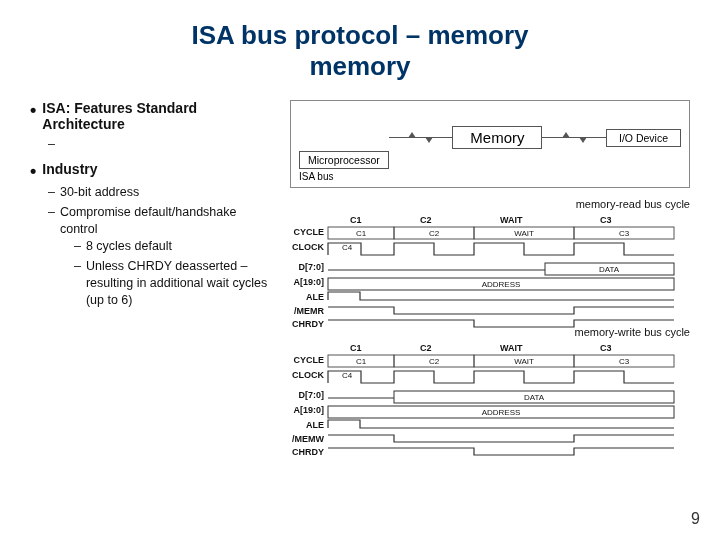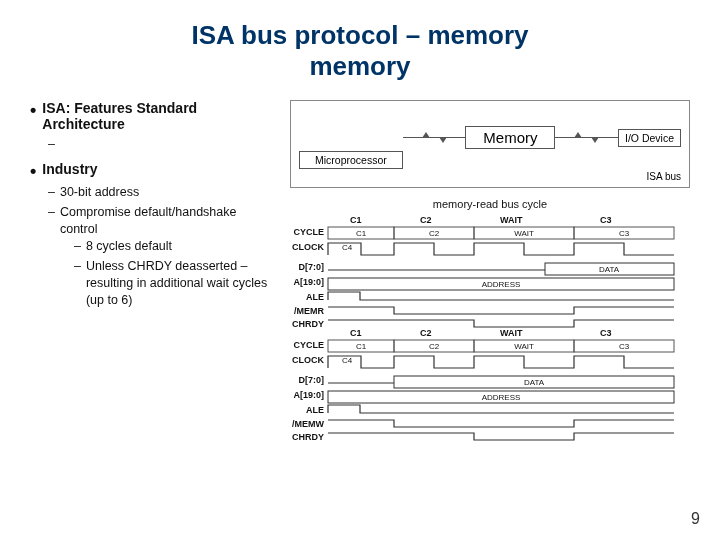--- a/index.html
+++ b/index.html
@@ -87,21 +87,21 @@
       flex: 1;
     }
 
     
     .timing-section {
       margin-bottom: 8px;
     }
 
     .timing-title {
       font-size: 11px;
-      text-align: center;
+      text-align: right;
       margin-bottom: 3px;
       color: #111;
     }
 
     .page-number {
       position: absolute;
       bottom: 12px;
       right: 20px;
       font-size: 16px;
       color: #333;
@@ -160,44 +160,44 @@
             </div>
           </div>
         </div>
       </div>
     </div>
 
     <div class="right-panel">
 
       <div style="border:1px solid #888; padding:5px 8px; margin-bottom:10px; background:white;">
         <div style="display:flex; align-items:center; gap:0; position:relative;">
-          <div style="border:1px solid #555; padding:2px 15px; font-size:10.5px; white-space:nowrap;margin-top:45px;">
+          <div style="border:1px solid #555; padding:2px 8px; font-size:10.5px; white-space:nowrap;margin-top:45px;">
             <span>Microprocessor</span>
           </div>
 
           <div style="flex:1; display:flex; flex-direction:column; align-items:center; justify-content:center; position:relative; min-width:30px;">
             <div style="width:100%; height:1px; background:#555; position:relative;">
               <div style="position:absolute; top:-5px; left:30%; width:0; height:0; border-left:4px solid transparent; border-right:4px solid transparent; border-bottom:6px solid #555;"></div>
               <div style="position:absolute; bottom:-5px; right:30%; width:0; height:0; border-left:4px solid transparent; border-right:4px solid transparent; border-top:6px solid #555;"></div>
             </div>
           </div>
           <div style="border:1px solid #555; padding:2px 17px; font-size:15px;">
             <span>Memory</span>
           </div>
           <div style="flex:1; display:flex; flex-direction:column; align-items:center; justify-content:center; position:relative; min-width:30px;">
             <div style="width:100%; height:1px; background:#555;">
               <div style="position:absolute; top:-5px; left:30%; width:0; height:0; border-left:4px solid transparent; border-right:4px solid transparent; border-bottom:6px solid #555;"></div>
               <div style="position:absolute; bottom:-5px; right:30%; width:0; height:0; border-left:4px solid transparent; border-right:4px solid transparent; border-top:6px solid #555;"></div>
             </div>
           </div>
-          <div style="border:1px solid #555; padding:2px 6px; font-size:10.5px; white-space:nowrap;">
+          <div style="border:1px solid #555; padding:2px 12px; font-size:10.5px; white-space:nowrap;">
             <span>I/O Device</span>
           </div>
         </div>
-        <div style="text-align:right; font-size:10px; margin-top:2px;">
+        <div style="text-align:left; font-size:10px; margin-top:2px;">
           <span>ISA bus</span>
         </div>
       </div>
 
       <div class="timing-section">
         <div class="timing-title">memory-read bus cycle</div>
         <svg width="390" height="105" style="display:block; overflow:visible;">
 
           <text x="60" y="10" font-size="9" font-weight="bold" fill="#111">C1</text>
           <text x="130" y="10" font-size="9" font-weight="bold" fill="#111">C2</text>
@@ -244,20 +244,21 @@
 
           <polyline points="38,94 104,94 104,101 284,101 284,94 384,94" fill="none" stroke="#333" stroke-width="1.2"></polyline>
 
           <text x="34" y="114" font-size="9" font-weight="bold" fill="#111" text-anchor="end">CHRDY</text>
 
           <polyline points="38,107 184,107 184,114 284,114 284,107 384,107" fill="none" stroke="#333" stroke-width="1.2"></polyline>
         </svg>
       </div>
 
       <div class="timing-section">
+        <div class="timing-title">memory-write bus cycle</div>
         <svg width="390" height="105" style="display:block; overflow:visible;">
 
           <text x="60" y="10" font-size="9" font-weight="bold" fill="#111">C1</text>
           <text x="130" y="10" font-size="9" font-weight="bold" fill="#111">C2</text>
           <text x="210" y="10" font-size="9" font-weight="bold" fill="#111">WAIT</text>
           <text x="310" y="10" font-size="9" font-weight="bold" fill="#111">C3</text>
 
           <text x="34" y="22" font-size="9" font-weight="bold" fill="#111" text-anchor="end">CYCLE</text>
           <rect x="38" y="14" width="66" height="12" fill="none" stroke="#555" stroke-width="1"></rect>
           <text x="71" y="23" font-size="8" text-anchor="middle" fill="#111">C1</text>

